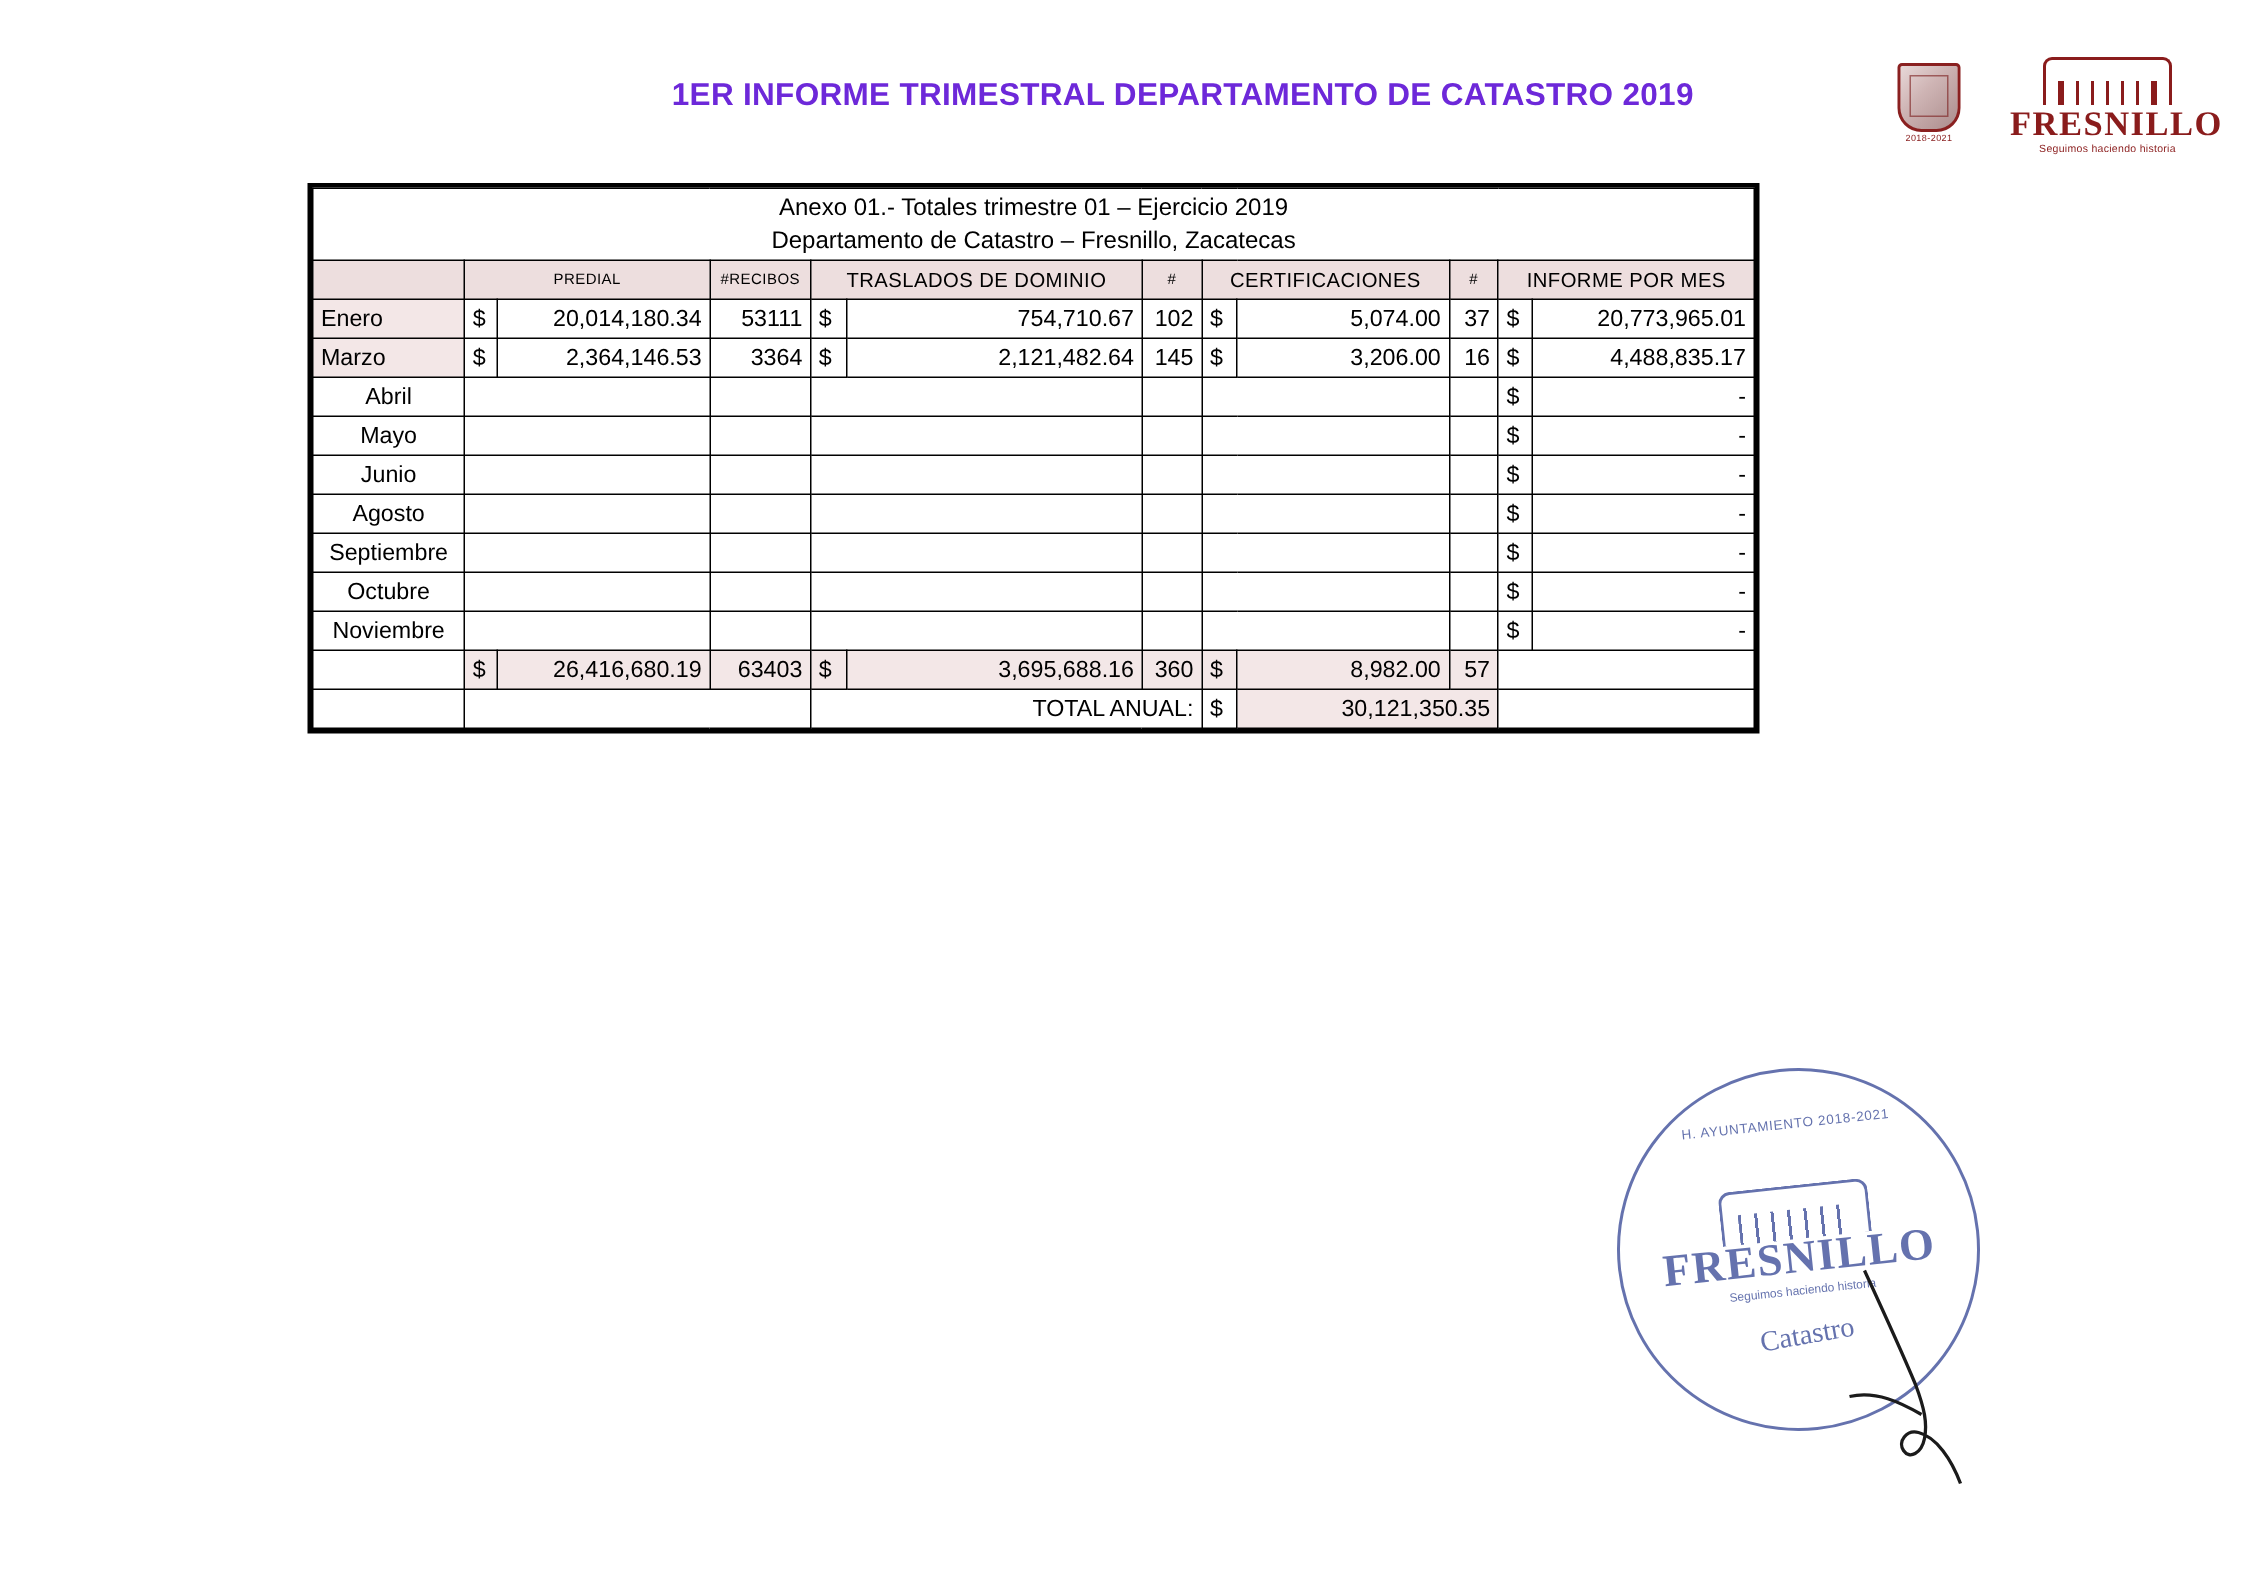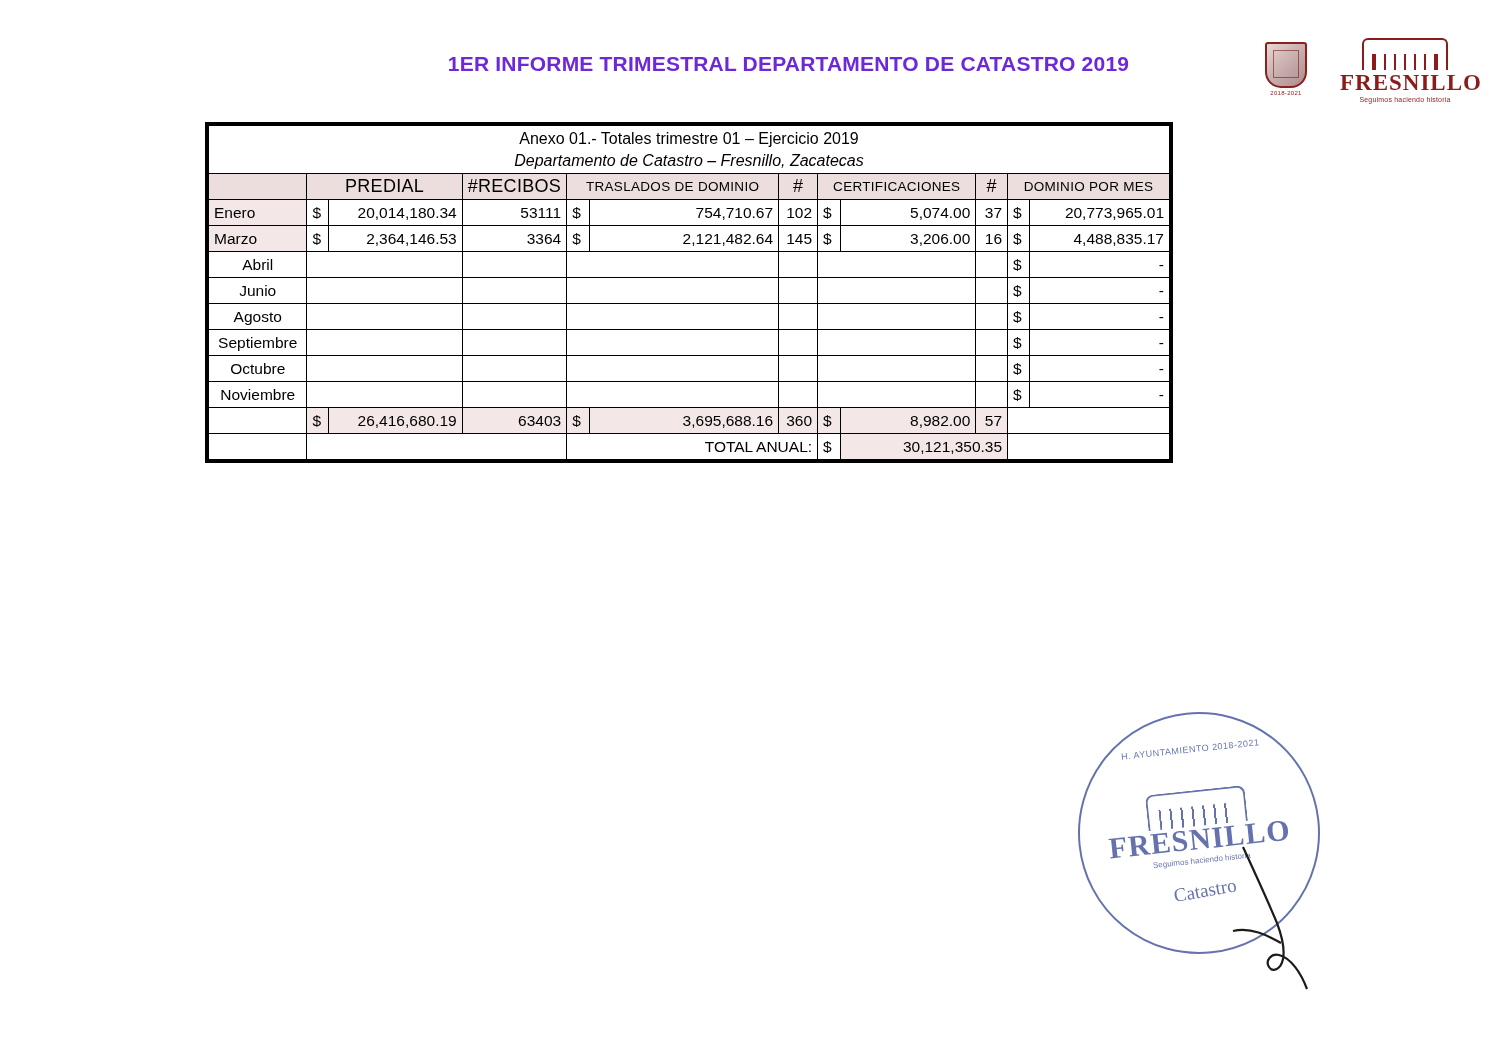--- a/index.html
+++ b/index.html
@@ -132,26 +132,26 @@
   }
   .title-cell {
     border: 1px solid #000;
     border-top: none;
     text-align: center;
     font-size: 16px;
     padding: 4px 0 2px;
     line-height: 1.35;
   }
   .title-cell .l1 { display:block; }
-  .title-cell .l2 { display:block;font-style:italic; }
+  .title-cell .l2 { display:block; }
 
   .hdr {
     background: #eddede;
     font-weight: bold;
-    font-size: 18px;
+    font-size: 10px;
     text-align: center;
     letter-spacing: .3px;
     white-space: nowrap;
   }
   .hdr.small { font-size: 13.5px; }
 
   .month { text-align: left; padding-left: 6px; background: #f3e7e7; }
   .month.plain { background: #ffffff; text-align: center; }
   .cur { text-align: left; width: 22px; padding-left: 6px; }
   .amt { text-align: right; padding-right: 8px; }
@@ -289,21 +289,21 @@
       </tr>
 
       <tr>
         <td class="hdr"></td>
         <td class="hdr no-border-right" colspan="2">PREDIAL</td>
         <td class="hdr">#RECIBOS</td>
         <td class="hdr small no-border-right" colspan="2">TRASLADOS DE DOMINIO</td>
         <td class="hdr">#</td>
         <td class="hdr small no-border-right" colspan="2">CERTIFICACIONES</td>
         <td class="hdr">#</td>
-        <td class="hdr small" colspan="2">DOMINIO POR MES</td>
+        <td class="hdr small" colspan="2">INFORME POR MES</td>
       </tr>
 
       <tr>
         <td class="month">Enero</td>
         <td class="cur">$</td>
         <td class="amt">20,014,180.34</td>
         <td class="cnt">53111</td>
         <td class="cur">$</td>
         <td class="amt">754,710.67</td>
         <td class="cnt">102</td>
@@ -335,20 +335,31 @@
         <td class="cur empty" colspan="2"></td>
         <td class="cnt empty"></td>
         <td class="cur empty" colspan="2"></td>
         <td class="cnt empty"></td>
         <td class="cur empty" colspan="2"></td>
         <td class="cnt empty"></td>
         <td class="cur">$</td>
         <td class="amt">-</td>
       </tr>
 
+      <tr>
+        <td class="month plain">Mayo</td>
+        <td class="cur empty" colspan="2"></td>
+        <td class="cnt empty"></td>
+        <td class="cur empty" colspan="2"></td>
+        <td class="cnt empty"></td>
+        <td class="cur empty" colspan="2"></td>
+        <td class="cnt empty"></td>
+        <td class="cur">$</td>
+        <td class="amt">-</td>
+      </tr>
 
       <tr>
         <td class="month plain">Junio</td>
         <td class="cur empty" colspan="2"></td>
         <td class="cnt empty"></td>
         <td class="cur empty" colspan="2"></td>
         <td class="cnt empty"></td>
         <td class="cur empty" colspan="2"></td>
         <td class="cnt empty"></td>
         <td class="cur">$</td>

